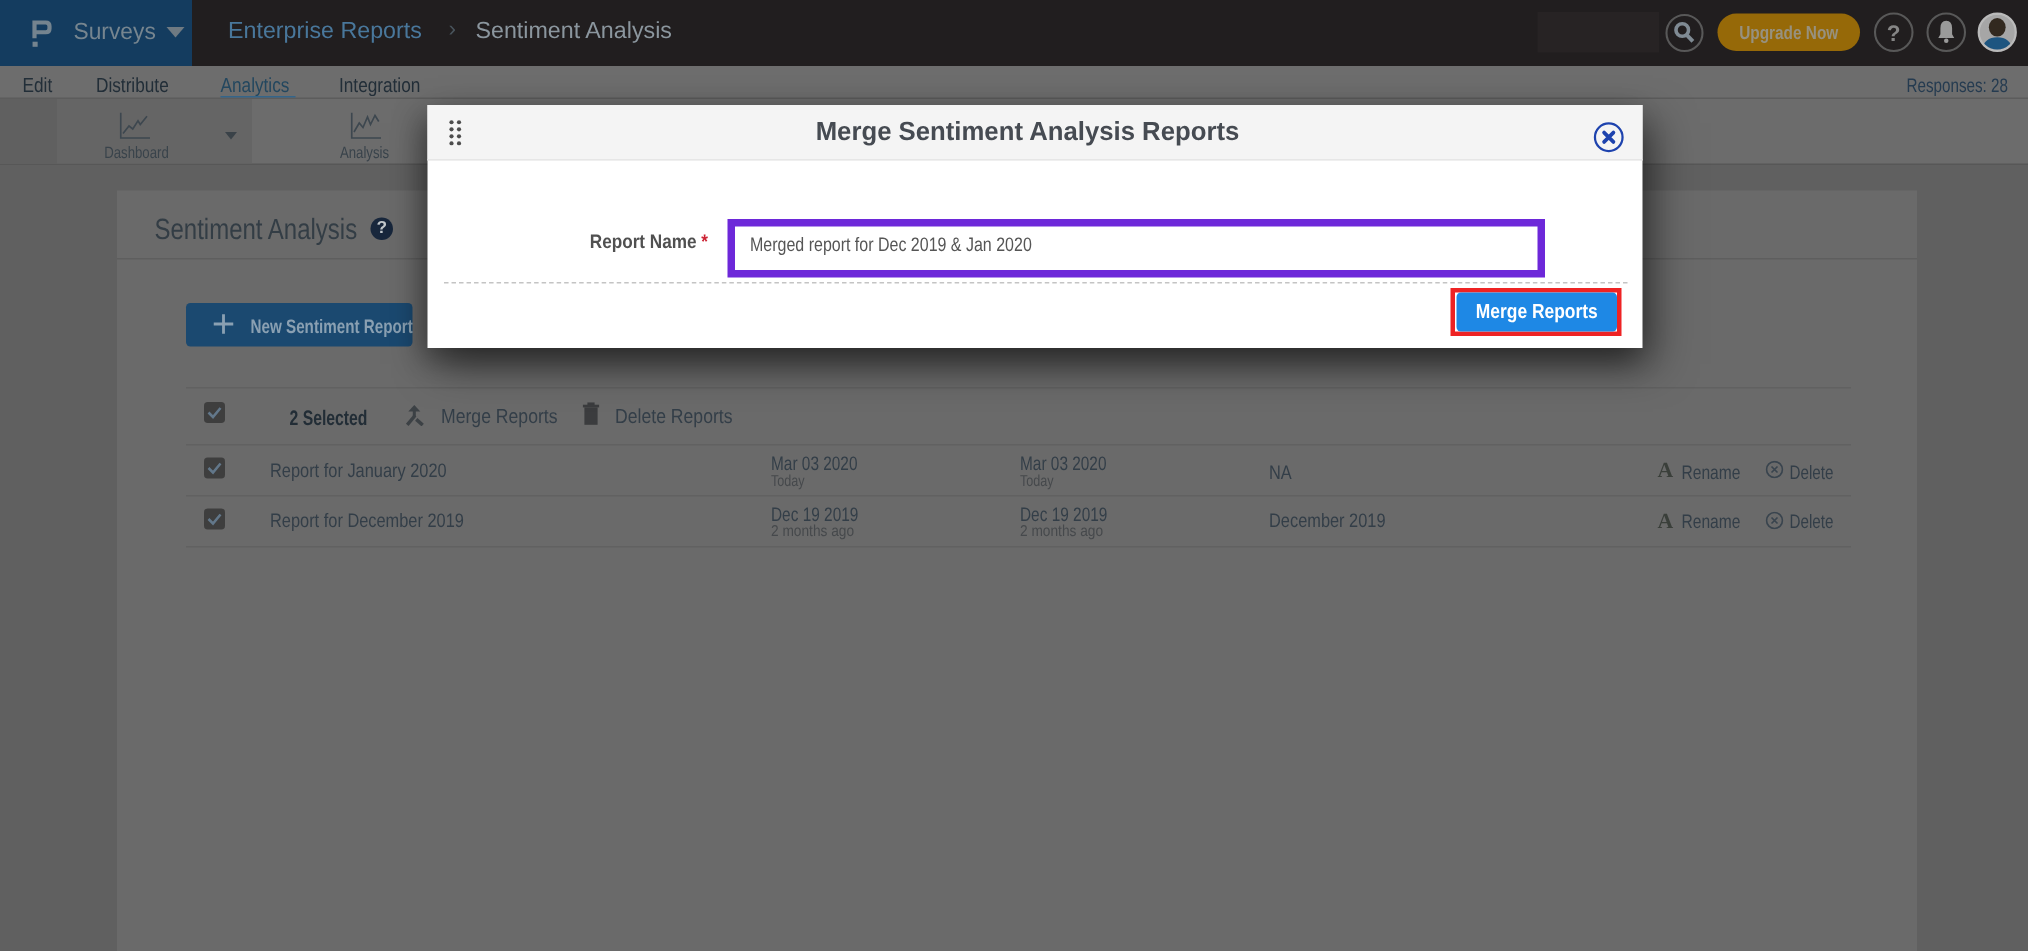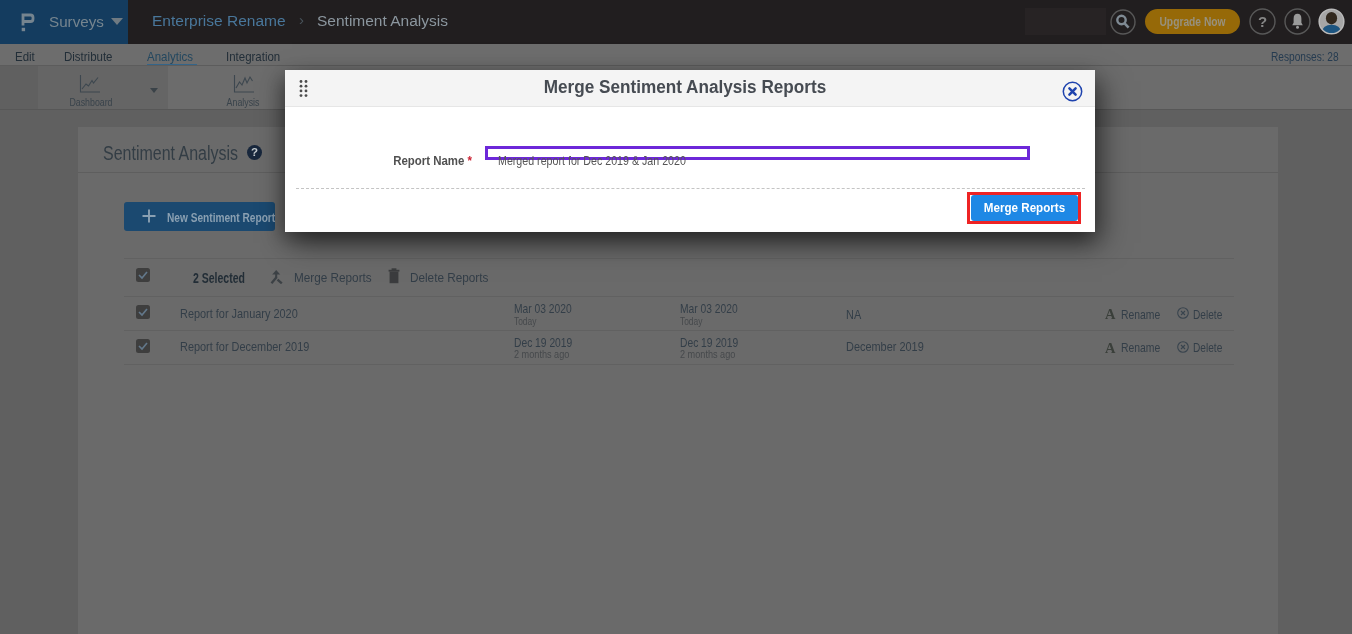--- a/index.html
+++ b/index.html
@@ -65,21 +65,21 @@
   
   #modal { left:285px; top:70px; width:810px; height:162px; background:#ffffff;
     box-shadow:7px 11px 26px rgba(0,0,0,0.5), -5px 8px 18px rgba(0,0,0,0.3); }
   #mhead { left:0; top:0; width:810px; height:37px; background:#f4f4f4;
     border-bottom:1px solid #e6e6e6; }
   #mtitle { left:-5px; top:7px; width:810px; text-align:center; font-size:17.5px;
     font-weight:bold; color:#464b52; transform:scaleX(0.98); }
   #mlabel { left:0px; top:83px; width:187px; text-align:right; font-size:13px;
     font-weight:bold; color:#505050; transform:scaleX(0.88); }
   #mlabel .ast { color:#cc2233; }
-  #minput { left:200px; top:76px; width:545px; height:14px; border:3px solid #6d28d9;
+  #minput { left:200px; top:76px; width:545px; height:39px; border:5px solid #6d28d9;
     background:#fff; font-size:13px; color:#555; line-height:24px; padding-left:10px; }
   #minput span { display:inline-block; transform:scaleX(0.82); transform-origin:0 50%; }
   #mdash { left:11px; top:118px; width:789px; border-top:1px dashed #c4c4c4; }
   #redbox { left:682px; top:122px; width:114px; height:32px; border:3px solid #ee2324;
     background:#fff; }
   #mergebtn { left:686px; top:125px; width:107px; height:26px; background:#1e88e5;
     border-radius:3px; }
   #mergetxt { left:687px; top:130px; width:105px; text-align:center; color:#ffffff;
     font-size:13.5px; font-weight:bold; transform:scaleX(0.86); }
 </style>
@@ -88,21 +88,21 @@
 <div id="stage">
 
   <div class="abs" id="nav"></div>
   <div class="abs" id="logoblock"></div>
   <svg class="abs" style="left:19px; top:11px;" width="16" height="22" viewBox="0 0 16 22">
     <path d="M4 14.5 V4 H11.5 Q14 4 14 6.5 V8 Q14 10.5 11.5 10.5 H4" fill="none" stroke="#75848f" stroke-width="2.8"></path>
     <rect x="2.7" y="16.8" width="3.4" height="3.4" fill="#75848f"></rect>
   </svg>
   <div class="abs cxl" id="surveys">Surveys</div>
   <div class="abs" id="caret1"></div>
-  <div class="abs crumb1">Enterprise Rename</div>
+  <div class="abs crumb1">Enterprise Reports</div>
   <div class="abs crumbsep">›</div>
   <div class="abs crumb2">Sentiment Analysis</div>
   <div class="abs" id="searchbox"></div>
   <svg class="abs" style="left:1110px; top:9px;" width="26" height="26" viewBox="0 0 26 26">
     <circle cx="13" cy="13" r="12" fill="none" stroke="#585858" stroke-width="1.4"></circle>
     <circle cx="11.5" cy="11" r="4.2" fill="none" stroke="#7f8a93" stroke-width="2.4"></circle>
     <line x1="14.6" y1="14.4" x2="18.6" y2="18.6" stroke="#7f8a93" stroke-width="2.6"></line>
   </svg>
   <div class="abs" id="upgrade"></div>
   <div class="abs cxc" id="upgradetxt">Upgrade Now</div>

